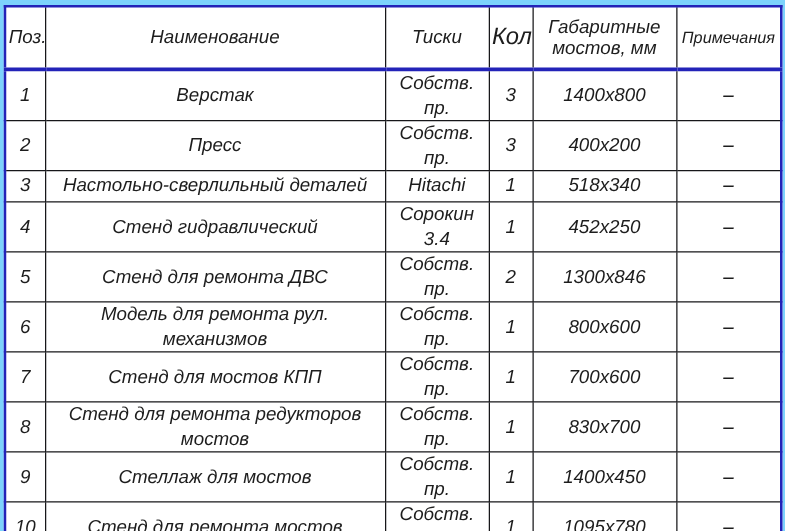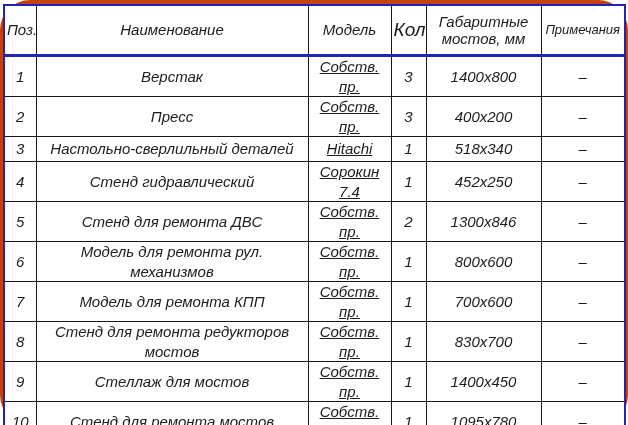--- a/index.html
+++ b/index.html
@@ -10,22 +10,21 @@
   body {
     width: 628px;
     height: 425px;
     overflow: hidden;
     font-family: "Liberation Sans", sans-serif;
   }
   .sheet {
     position: relative;
     width: 628px;
     height: 425px;
-    background: #c2410c;
-    border-radius: 30px;
+    background: #7dd3fc;
   }
   .spec-table {
     position: absolute;
     left: 3px;
     top: 4px;
     width: 621px;
     border-collapse: collapse;
     table-layout: fixed;
     font-style: italic;
     color: #1d1d1d;
@@ -50,41 +49,41 @@
     border-bottom: 3px solid var(--border-blue, #2323b8);
   }
   .spec-table thead th.h-notes { font-size: 13px; text-align: center; }
   .spec-table thead th.h-qty   { font-size: 19px; text-align: right; }
   .spec-table tbody td {
     height: 24px;
     font-size: 15px;
     line-height: 1.3;
   }
   .c-name  { white-space: pre-line; }
-  .c-model { font-size: 13px; text-decoration: underline; }
+  .c-model { font-size: 13px; }
   .c-note  { font-size: 15px; }
 </style>
 </head>
 <body>
 
 <div class="sheet">
   <table class="spec-table">
     <colgroup>
       <col style="width:32px">
       <col style="width:272px">
       <col style="width:83px">
       <col style="width:35px">
       <col style="width:115px">
       <col style="width:84px">
     </colgroup>
     <thead>
       <tr>
         <th class="h-pos">Поз.</th>
         <th class="h-name">Наименование</th>
-        <th class="h-model">Модель</th>
+        <th class="h-model">Тиски</th>
         <th class="h-qty">Кол.</th>
         <th class="h-dims">Габаритные
 мостов, мм</th>
         <th class="h-notes">Примечания</th>
       </tr>
     </thead>
     <tbody>
 
         <tr>
           <td class="c-pos">1</td>
@@ -109,21 +108,21 @@
           <td class="c-name">Настольно-сверлильный деталей</td>
           <td class="c-model">Hitachi</td>
           <td class="c-qty">1</td>
           <td class="c-dims">518x340</td>
           <td class="c-note">–</td>
         </tr>
 
         <tr>
           <td class="c-pos">4</td>
           <td class="c-name">Стенд гидравлический</td>
-          <td class="c-model">Сорокин 7.4</td>
+          <td class="c-model">Сорокин 3.4</td>
           <td class="c-qty">1</td>
           <td class="c-dims">452x250</td>
           <td class="c-note">–</td>
         </tr>
 
         <tr>
           <td class="c-pos">5</td>
           <td class="c-name">Стенд для ремонта ДВС</td>
           <td class="c-model">Собств. пр.</td>
           <td class="c-qty">2</td>
@@ -135,21 +134,21 @@
           <td class="c-pos">6</td>
           <td class="c-name">Модель для ремонта рул. механизмов</td>
           <td class="c-model">Собств. пр.</td>
           <td class="c-qty">1</td>
           <td class="c-dims">800x600</td>
           <td class="c-note">–</td>
         </tr>
 
         <tr>
           <td class="c-pos">7</td>
-          <td class="c-name">Модель для ремонта КПП</td>
+          <td class="c-name">Стенд для мостов КПП</td>
           <td class="c-model">Собств. пр.</td>
           <td class="c-qty">1</td>
           <td class="c-dims">700x600</td>
           <td class="c-note">–</td>
         </tr>
 
         <tr>
           <td class="c-pos">8</td>
           <td class="c-name">Стенд для ремонта редукторов
 мостов</td>

